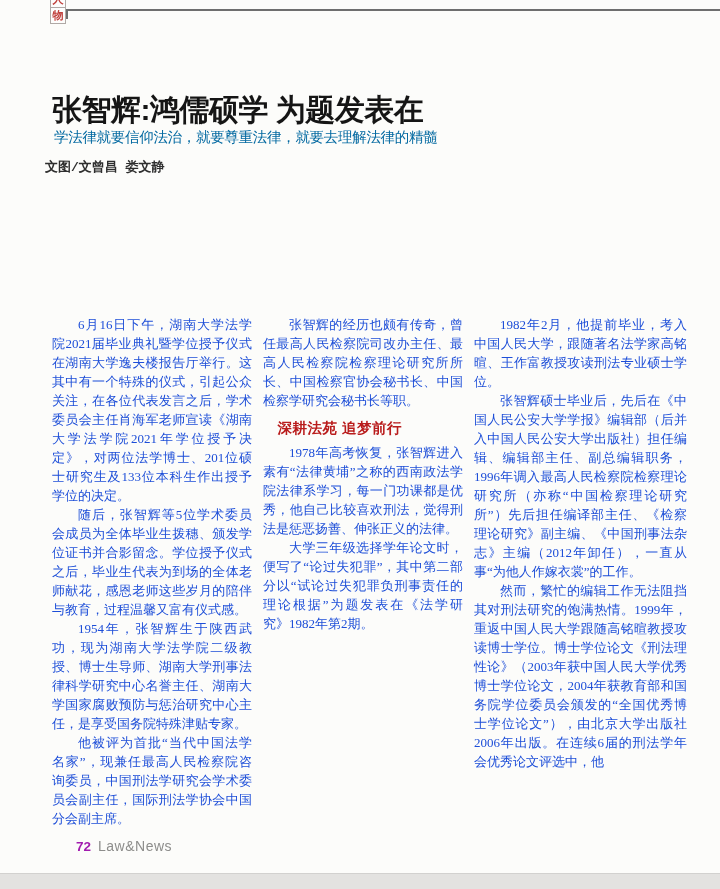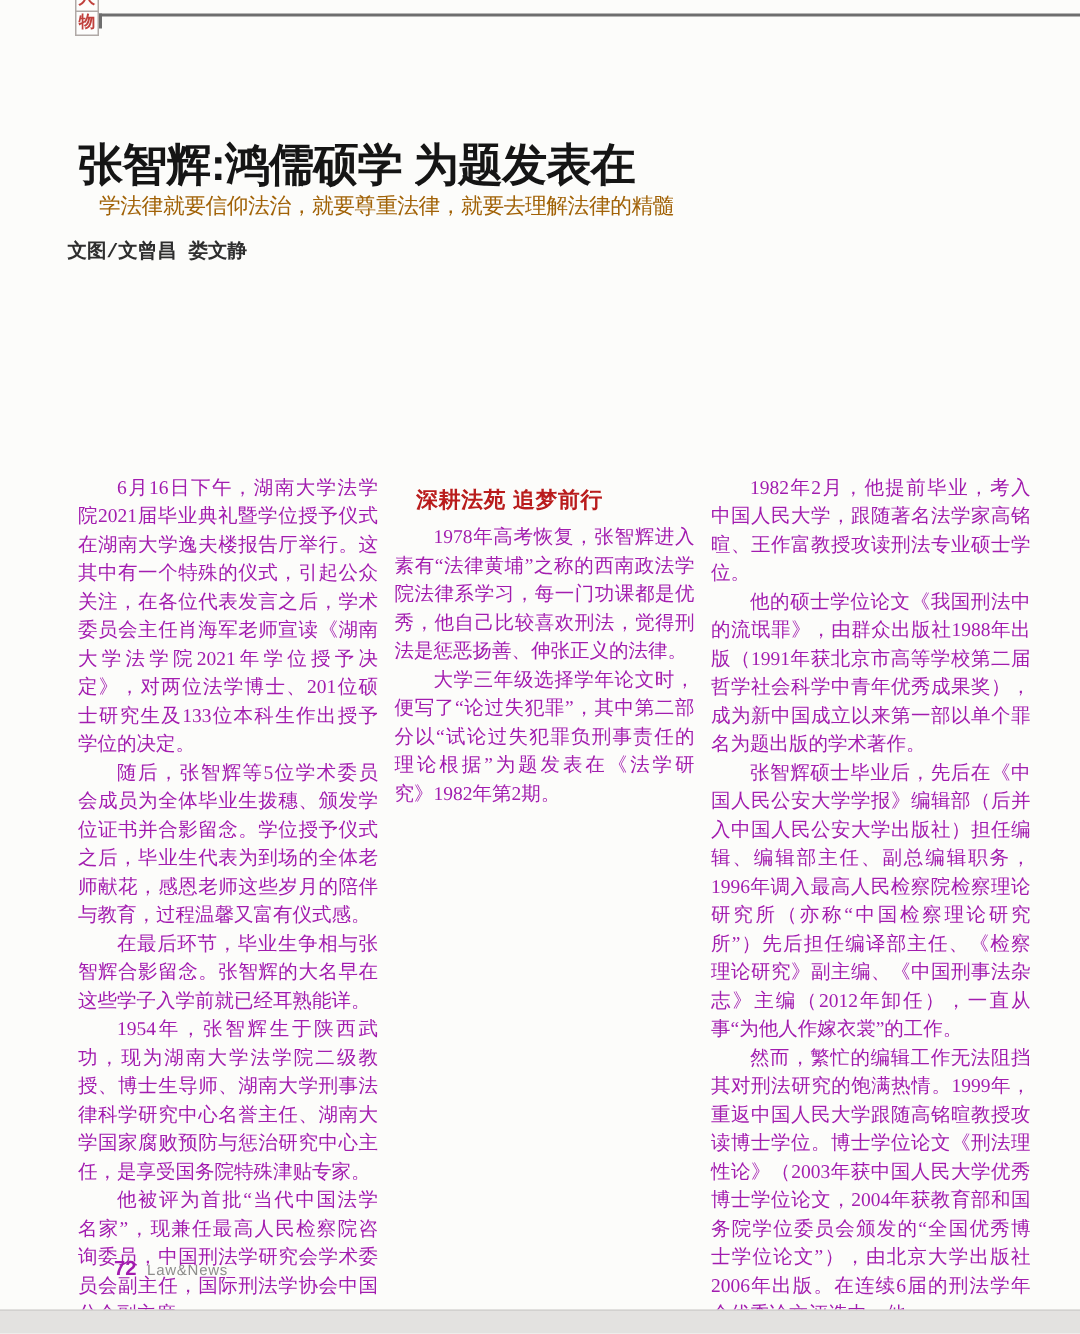--- a/index.html
+++ b/index.html
@@ -23,57 +23,57 @@
     font-family:"Liberation Sans","DejaVu Sans",sans-serif;font-weight:bold;
   }
   .tab-cell + .tab-cell{border-top:none;}
   
   .title{
     position:absolute;left:52px;top:70px;width:620px;
     font-family:"Liberation Sans","DejaVu Sans",sans-serif;
     font-weight:bold;font-size:30px;letter-spacing:-0.5px;color:#151515;
   }
   .subtitle{
-    position:absolute;left:66px;top:128px;width:620px;
-    font-size:14.5px;color:#a16207;letter-spacing:-0.3px;
+    position:absolute;left:54px;top:128px;width:620px;
+    font-size:14.5px;color:#0369a1;letter-spacing:-0.3px;
     font-family:"Liberation Sans","DejaVu Sans",sans-serif;
   }
   .byline{
     position:absolute;left:45px;top:158px;width:400px;
     font-size:13px;font-weight:bold;color:#2e2e2e;
     font-family:Liberation Mono, monospace;
   }
   
   .columns{
     position:absolute;left:52px;top:315px;width:636px;
     display:flex;flex-direction:row;
   }
   .col{width:200px;}
   .col + .col{margin-left:11px;}
   .col3{width:213px;margin-left:12px;}
   .para{
     margin:0;padding:0;
-    font-size:13px;line-height:19px;color:#a21caf;
+    font-size:13px;line-height:19px;color:#1d4ed8;
     text-align:justify;text-indent:2em;
     text-justify:inter-ideograph;
   }
   .section-heading{
     margin:9px 0 5px 0;
     font-size:14.5px;font-weight:bold;color:#b91c1c;
     text-indent:1em;letter-spacing:0.5px;
     font-family:"Liberation Sans","DejaVu Sans",sans-serif;
   }
   
   .footer{position:absolute;left:76px;top:838px;display:flex;align-items:baseline;}
   .page-number{
     font-size:13.5px;font-weight:bold;color:#a21caf;
     font-family:"Liberation Sans","DejaVu Sans",sans-serif;
   }
   .magazine-name{
-    margin-left:7px;font-size:10px;color:#8d8d8b;letter-spacing:0.5px;
+    margin-left:7px;font-size:14px;color:#8d8d8b;letter-spacing:0.5px;
     font-family:"Liberation Sans","DejaVu Sans",sans-serif;
   }
   .bottom-band{
     position:absolute;left:0;bottom:0;width:720px;height:15px;
     background:#e3e2e0;border-top:1px solid #d2d1cf;
   }
 </style>
 </head>
 <body>
 
@@ -90,38 +90,37 @@
   <h1 class="title">张智辉:鸿儒硕学  为题发表在</h1>
 
   <div class="subtitle">学法律就要信仰法治，就要尊重法律，就要去理解法律的精髓</div>
 
   <div class="byline">文图/文曾昌  娄文静</div>
 
   <div class="columns">
     <div class="col col1">
         <p class="para">6月16日下午，湖南大学法学院2021届毕业典礼暨学位授予仪式在湖南大学逸夫楼报告厅举行。这其中有一个特殊的仪式，引起公众关注，在各位代表发言之后，学术委员会主任肖海军老师宣读《湖南大学法学院2021年学位授予决定》，对两位法学博士、201位硕士研究生及133位本科生作出授予学位的决定。</p>
         <p class="para">随后，张智辉等5位学术委员会成员为全体毕业生拨穗、颁发学位证书并合影留念。学位授予仪式之后，毕业生代表为到场的全体老师献花，感恩老师这些岁月的陪伴与教育，过程温馨又富有仪式感。</p>
-        <p class="para">在最后环节，毕业生争相与张智辉合影留念。张智辉的大名早在这些学子入学前就已经耳熟能详。</p>
         <p class="para">1954年，张智辉生于陕西武功，现为湖南大学法学院二级教授、博士生导师、湖南大学刑事法律科学研究中心名誉主任、湖南大学国家腐败预防与惩治研究中心主任，是享受国务院特殊津贴专家。</p>
         <p class="para">他被评为首批“当代中国法学名家”，现兼任最高人民检察院咨询委员，中国刑法学研究会学术委员会副主任，国际刑法学协会中国分会副主席。</p>
       </div>
 
     <div class="col col2">
       <div>
+          <p class="para">张智辉的经历也颇有传奇，曾任最高人民检察院司改办主任、最高人民检察院检察理论研究所所长、中国检察官协会秘书长、中国检察学研究会秘书长等职。</p>
         </div>
       <h2 class="section-heading">深耕法苑  追梦前行</h2>
       <div>
           <p class="para">1978年高考恢复，张智辉进入素有“法律黄埔”之称的西南政法学院法律系学习，每一门功课都是优秀，他自己比较喜欢刑法，觉得刑法是惩恶扬善、伸张正义的法律。</p>
           <p class="para">大学三年级选择学年论文时，便写了“论过失犯罪”，其中第二部分以“试论过失犯罪负刑事责任的理论根据”为题发表在《法学研究》1982年第2期。</p>
         </div>
     </div>
 
     <div class="col col3">
         <p class="para">1982年2月，他提前毕业，考入中国人民大学，跟随著名法学家高铭暄、王作富教授攻读刑法专业硕士学位。</p>
-        <p class="para">他的硕士学位论文《我国刑法中的流氓罪》，由群众出版社1988年出版（1991年获北京市高等学校第二届哲学社会科学中青年优秀成果奖），成为新中国成立以来第一部以单个罪名为题出版的学术著作。</p>
         <p class="para">张智辉硕士毕业后，先后在《中国人民公安大学学报》编辑部（后并入中国人民公安大学出版社）担任编辑、编辑部主任、副总编辑职务，1996年调入最高人民检察院检察理论研究所（亦称“中国检察理论研究所”）先后担任编译部主任、《检察理论研究》副主编、《中国刑事法杂志》主编（2012年卸任），一直从事“为他人作嫁衣裳”的工作。</p>
         <p class="para">然而，繁忙的编辑工作无法阻挡其对刑法研究的饱满热情。1999年，重返中国人民大学跟随高铭暄教授攻读博士学位。博士学位论文《刑法理性论》（2003年获中国人民大学优秀博士学位论文，2004年获教育部和国务院学位委员会颁发的“全国优秀博士学位论文”），由北京大学出版社2006年出版。在连续6届的刑法学年会优秀论文评选中，他</p>
       </div>
   </div>
 
   <div class="footer">
     <span class="page-number">72</span>
     <span class="magazine-name">Law&amp;News</span>
   </div>
 </div>

